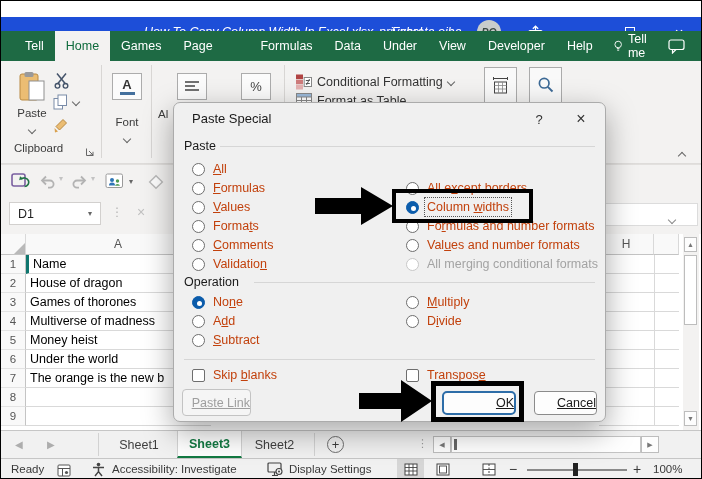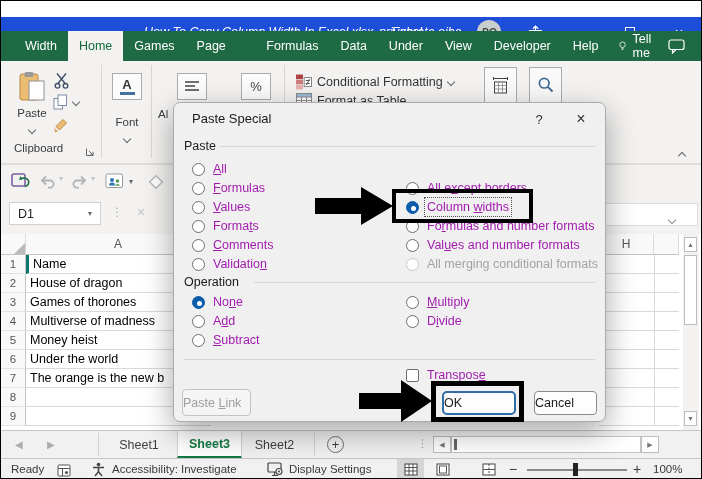--- a/index.html
+++ b/index.html
@@ -80,26 +80,26 @@
             border:1px solid #ABABAB; border-radius:7px; box-shadow:0 10px 30px rgba(0,0,0,.35); z-index:20; }
   .dlg-title { left:18px; top:8px; font-size:13px; color:#1a1a1a; }
   .dlg-sys { top:6px; width:22px; height:20px; display:flex; align-items:center; justify-content:center; color:#333; }
   .grp-label { font-size:12.5px; color:#1a1a1a; }
   .grp-line { height:1px; background:#D6D6D6; }
   .rrow { display:flex; align-items:center; gap:8px; height:16px; }
   .radio { width:13px; height:13px; border:1px solid #6E6E6E; border-radius:50%; background:#fff; position:relative; flex:none; }
   .radio.sel { background:#0B5CAB; border-color:#0B5CAB; }
   .radio.sel::after { content:""; position:absolute; left:4px; top:4px; width:5px; height:5px; border-radius:50%; background:#fff; }
   .radio.dis { border-color:#C8C8C8; }
-  .rlabel { font-size:12.5px; color:#a21caf; white-space:nowrap; }
+  .rlabel { font-size:12.5px; color:#c2410c; white-space:nowrap; }
   .rlabel.dis { color:#A3A3A3; }
   .rlabel.focus { outline:1px dotted #555; outline-offset:2px; }
   .cbox { width:13px; height:13px; border:1px solid #6E6E6E; border-radius:2px; background:#fff; flex:none; }
-  .btn { font-size:12.5px; display:flex; align-items:center; justify-content:flex-start;
-         background:#FDFDFD; border:1px solid #8B8B8B; border-radius:4px; color:#1a1a1a; }
+  .btn { font-size:12.5px; display:flex; align-items:center; justify-content:flex-end;
+         background:#FDFDFD; border:1px solid #8B8B8B; border-radius:4px; color:#1a1a1a;text-decoration:underline; }
   .btn.disabled { color:#9E9E9E; border-color:#C3C3C3; background:#F5F5F5; }
   .btn.default { border:2px solid #2D6DA8; border-radius:5px; }
 
   
   .anno { z-index:30; }
   .anno-rect { border:4px solid #000; background:transparent; }
   u { text-decoration:underline; }
 </style>
 </head>
 <body>
@@ -121,21 +121,21 @@
     </div>
     <div class="abs win-btn" style="left:612px">
       <span class="max-box"></span>
     </div>
     <div class="abs win-btn" style="left:661px">
       <span class="close-x">×</span>
     </div>
   </div>
 
   <div class="abs tabrow">
-    <div class="rtab">Width</div>
+    <div class="rtab">Tell</div>
     <div class="rtab active">Home</div>
     <div class="rtab">Games</div>
     <div class="rtab">Page Layout</div>
     <div class="rtab">Formulas</div>
     <div class="rtab">Data</div>
     <div class="rtab">Under</div>
     <div class="rtab">View</div>
     <div class="rtab">Developer</div>
     <div class="rtab">Help</div>
     <div class="tellme">
@@ -503,20 +503,24 @@
       <span class="radio"></span>
       <span class="rlabel"><u>M</u>ultiply</span>
     </div>
     <div class="abs rrow" style="left:232px;top:210px">
       <span class="radio"></span>
       <span class="rlabel">D<u>i</u>vide</span>
     </div>
 
     <div class="abs grp-line" style="left:10px;top:256px;width:411px"></div>
 
+    <div class="abs rrow" style="left:18px;top:264px">
+      <span class="cbox"></span>
+      <span class="rlabel">Skip <u>b</u>lanks</span>
+    </div>
     <div class="abs rrow" style="left:232px;top:264px">
       <span class="cbox"></span>
       <span class="rlabel">Transpos<u>e</u></span>
     </div>
 
     <div class="abs btn disabled" style="left:8px;top:286px;width:69px;height:27px">
       <span>Paste <u>L</u>ink</span>
     </div>
     <div class="abs btn default" style="left:268px;top:288px;width:74px;height:24px">
       <span>OK</span>

